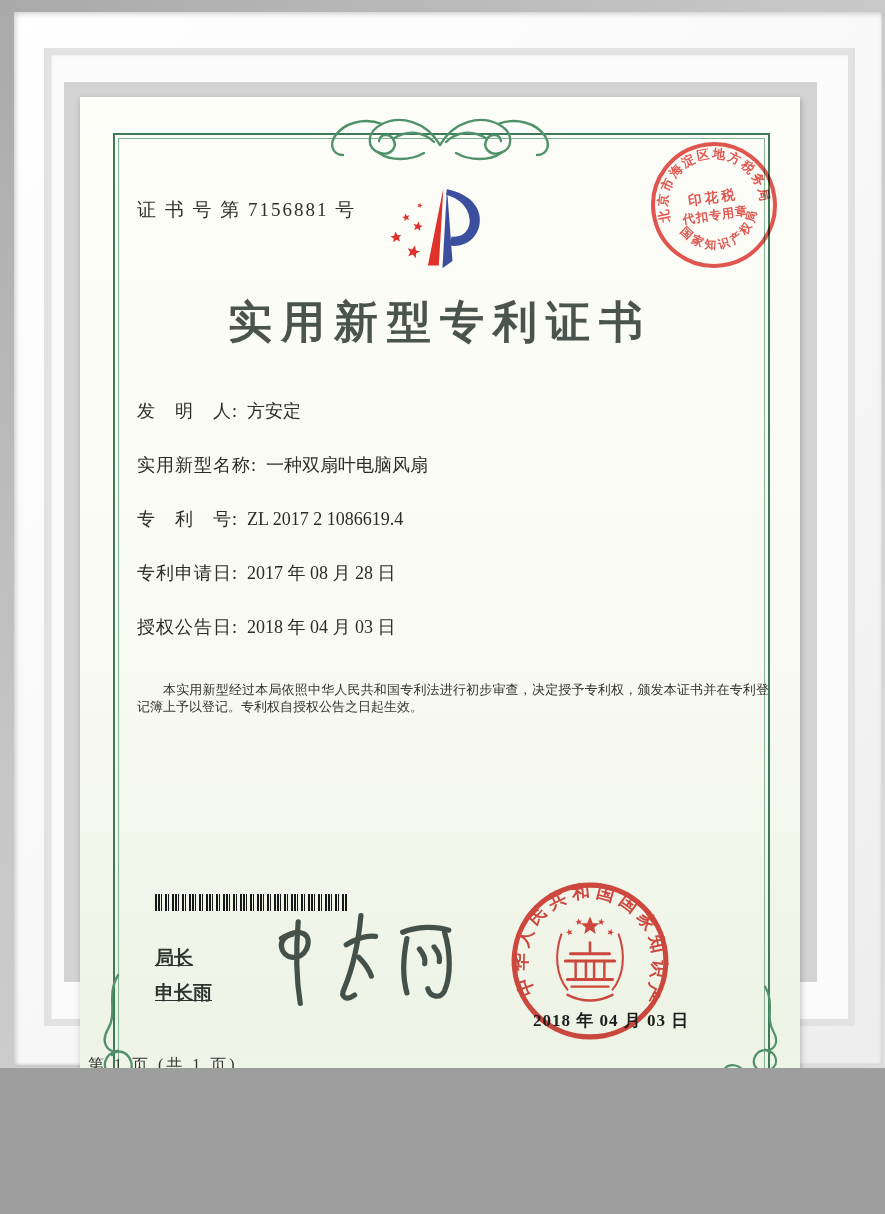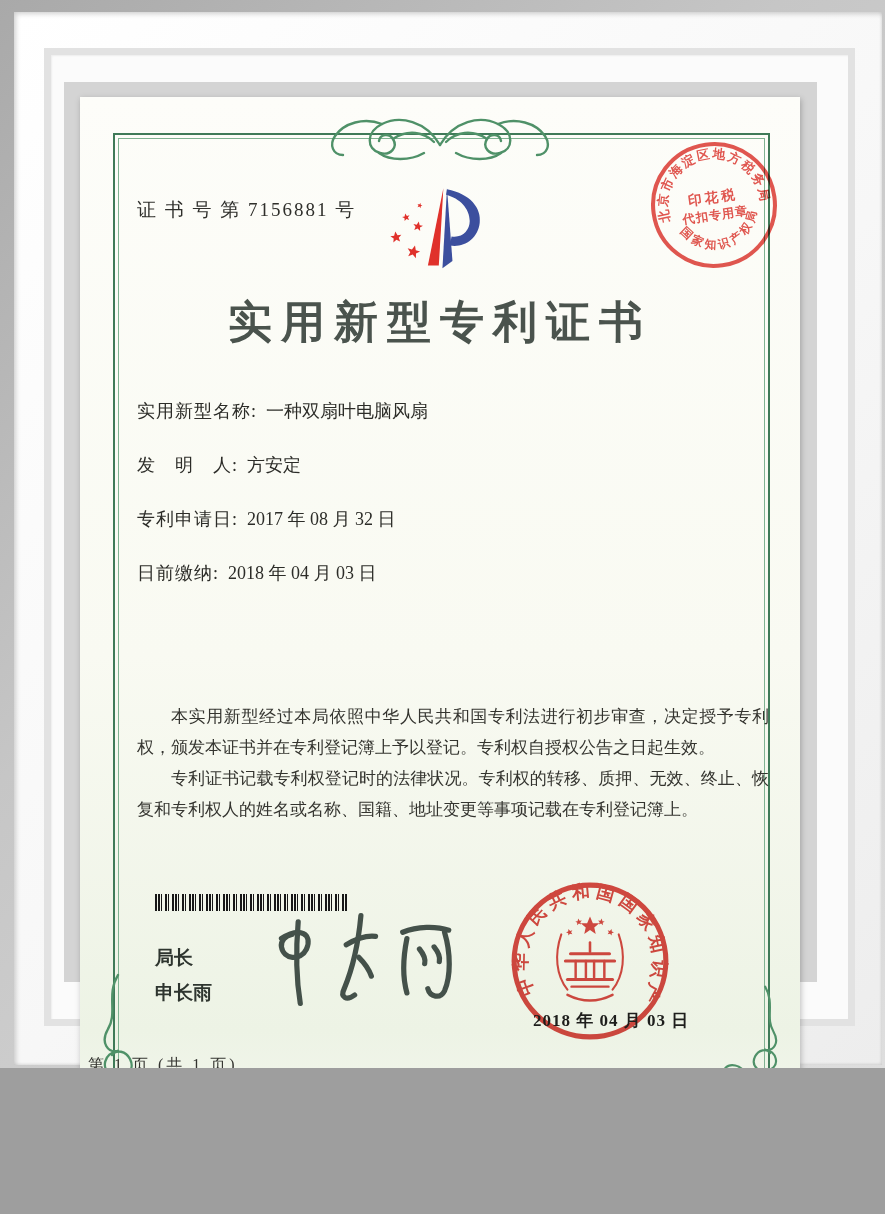--- a/index.html
+++ b/index.html
@@ -25,29 +25,29 @@
   .orn{position:absolute;pointer-events:none;}
   
   .cert-number{position:absolute;left:57px;top:100px;font-size:19px;letter-spacing:2px;color:#2f2f2b;}
   .logo{position:absolute;left:calc(50% - 72px);top:84px;width:138px;height:100px;}
   .title{position:absolute;left:0;top:196px;width:100%;text-align:center;
          font-size:44px;font-weight:700;letter-spacing:9px;color:#4a534d;}
   .fields{position:absolute;left:57px;top:303px;right:40px;}
   .field-row{height:22px;line-height:22px;margin-bottom:32px;font-size:18px;color:#2c2c28;}
   .field-row .lab{letter-spacing:1px;}
   .field-row .val{margin-left:9px;}
-  .paras{position:absolute;left:57px;top:604px;width:632px;font-size:17px;
-         line-height:31px;color:#34342f;text-align:justify;}
+  .paras{position:absolute;left:57px;top:584px;width:632px;font-size:13px;
+         line-height:17px;color:#34342f;text-align:justify;}
   .paras p{margin:0;text-indent:2em;}
   .barcode{position:absolute;left:75px;top:797px;width:192px;height:17px;
     background:repeating-linear-gradient(90deg,#171717 0 2px,transparent 2px 3px,
       #171717 3px 5px,transparent 5px 6px,#171717 6px 7px,transparent 7px 10px,
       #171717 10px 12px,transparent 12px 13px,#171717 13px 14px,transparent 14px 17px);}
   .director{position:absolute;left:75px;top:843px;font-family:"Liberation Sans","DejaVu Sans",sans-serif;
-            font-weight:700;font-size:19px;color:#2e352f;line-height:35px;}
+            font-weight:700;font-size:19px;color:#2e352f;line-height:35px;text-decoration:underline;}
   .signature{position:absolute;left:178px;top:806px;width:210px;height:115px;}
   .seal-main{position:absolute;left:428px;top:782px;width:164px;height:164px;
              mix-blend-mode:multiply;opacity:.95;}
   .seal-date{position:absolute;left:443px;top:912px;width:176px;text-align:center;
              font-size:17px;letter-spacing:1px;color:#1e1e1c;font-weight:700;}
   .seal-tax{position:absolute;left:568px;top:42px;width:132px;height:132px;
             transform:rotate(-8deg);mix-blend-mode:multiply;opacity:.92;}
   .footer{position:absolute;left:8px;top:958px;width:100%;text-align:left;
           font-size:16px;letter-spacing:3px;color:#33332f;}
 </style>
@@ -127,36 +127,38 @@
         <textPath href="#taxBot" startOffset="6">国家知识产权局</textPath>
       </text>
       <text x="65" y="62" text-anchor="middle" fill="#e04842" font-size="13.5" font-weight="700" letter-spacing="3">印花税</text>
       <text x="65" y="79" text-anchor="middle" fill="#e04842" font-size="12" font-weight="700" letter-spacing="1">代扣专用章</text>
     </svg>
 
     <div class="title">实用新型专利证书</div>
 
     <div class="fields">
       <div class="field-row">
+        <span class="lab">发　明　人:</span><span class="val">方安定</span>
+      </div>
+      <div class="field-row">
         <span class="lab">实用新型名称:</span><span class="val">一种双扇叶电脑风扇</span>
       </div>
       <div class="field-row">
-        <span class="lab">发　明　人:</span><span class="val">方安定</span>
-      </div>
-      <div class="field-row">
-        <span class="lab">专利申请日:</span><span class="val">2017 年 08 月 32 日</span>
-      </div>
-      <div class="field-row">
-        <span class="lab">日前缴纳:</span><span class="val">2018 年 04 月 03 日</span>
+        <span class="lab">专　利　号:</span><span class="val">ZL 2017 2 1086619.4</span>
+      </div>
+      <div class="field-row">
+        <span class="lab">专利申请日:</span><span class="val">2017 年 08 月 28 日</span>
+      </div>
+      <div class="field-row">
+        <span class="lab">授权公告日:</span><span class="val">2018 年 04 月 03 日</span>
       </div>
     </div>
 
     <div class="paras">
       <p>本实用新型经过本局依照中华人民共和国专利法进行初步审查，决定授予专利权，颁发本证书并在专利登记簿上予以登记。专利权自授权公告之日起生效。</p>
-      <p>专利证书记载专利权登记时的法律状况。专利权的转移、质押、无效、终止、恢复和专利权人的姓名或名称、国籍、地址变更等事项记载在专利登记簿上。</p>
     </div>
 
     <div class="barcode"></div>
 
     <div class="director">
       <div>局长</div>
       <div>申长雨</div>
     </div>
 
     <svg class="signature" viewBox="0 0 200 110">

